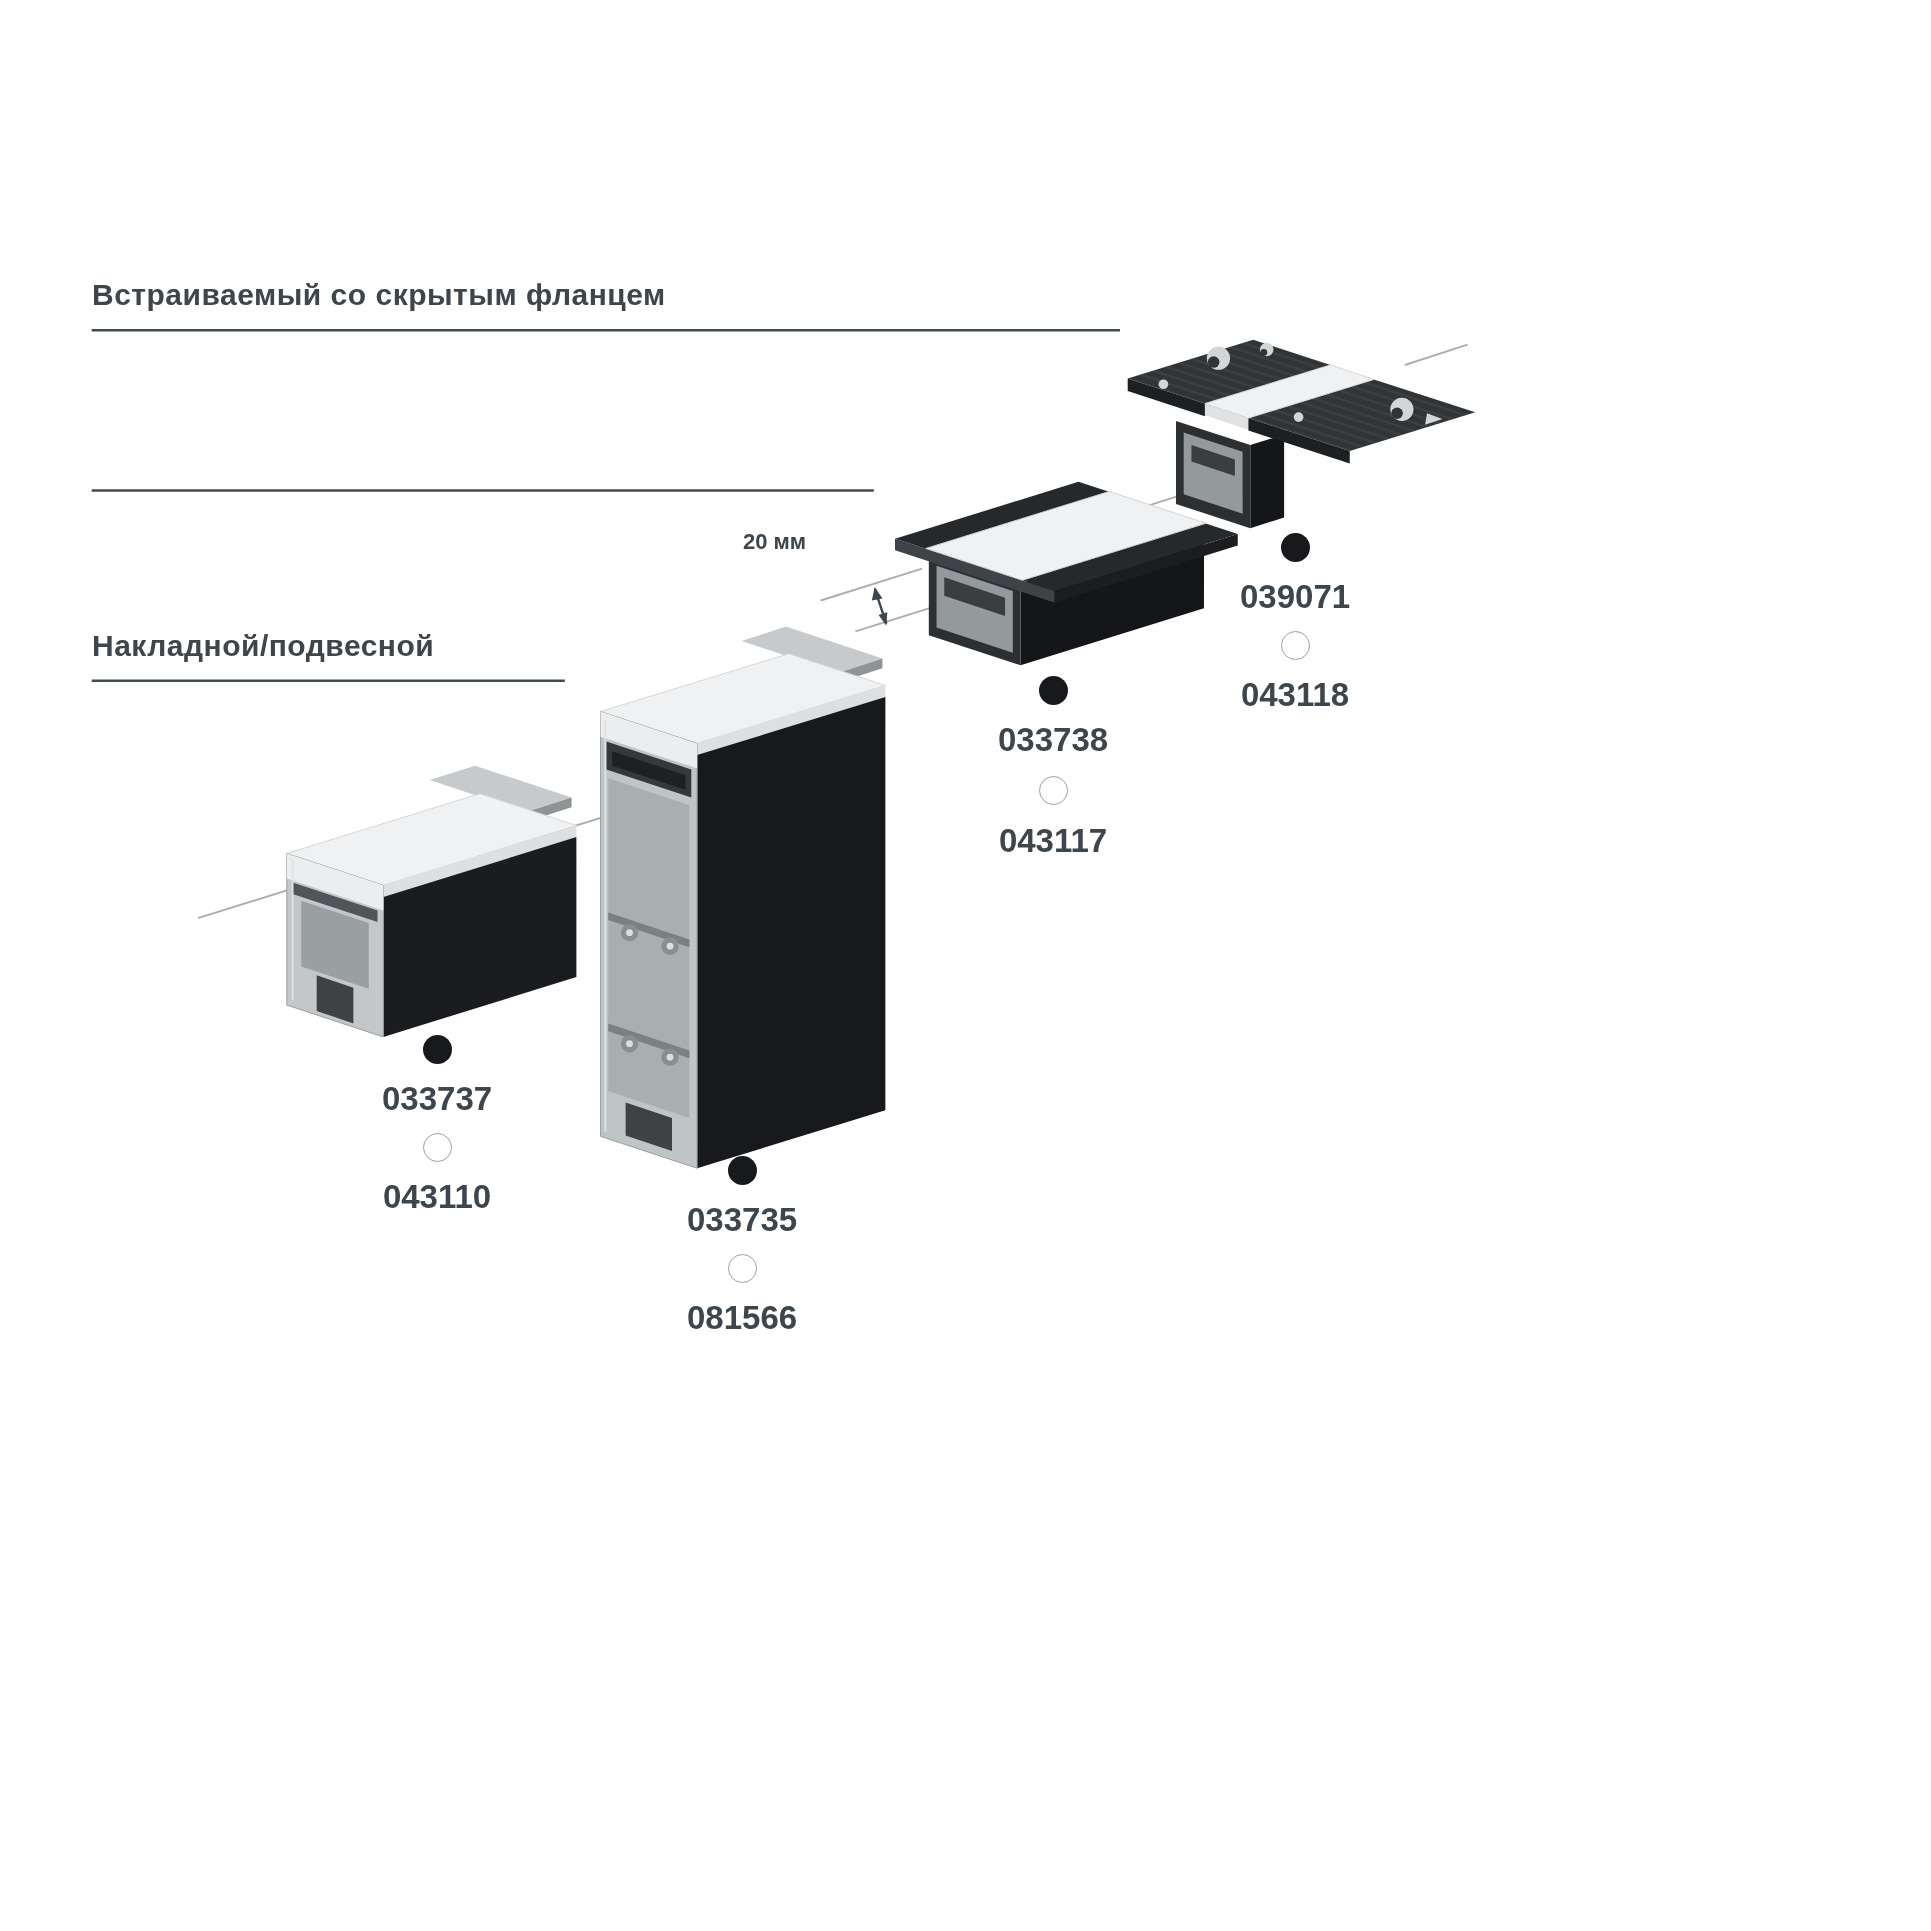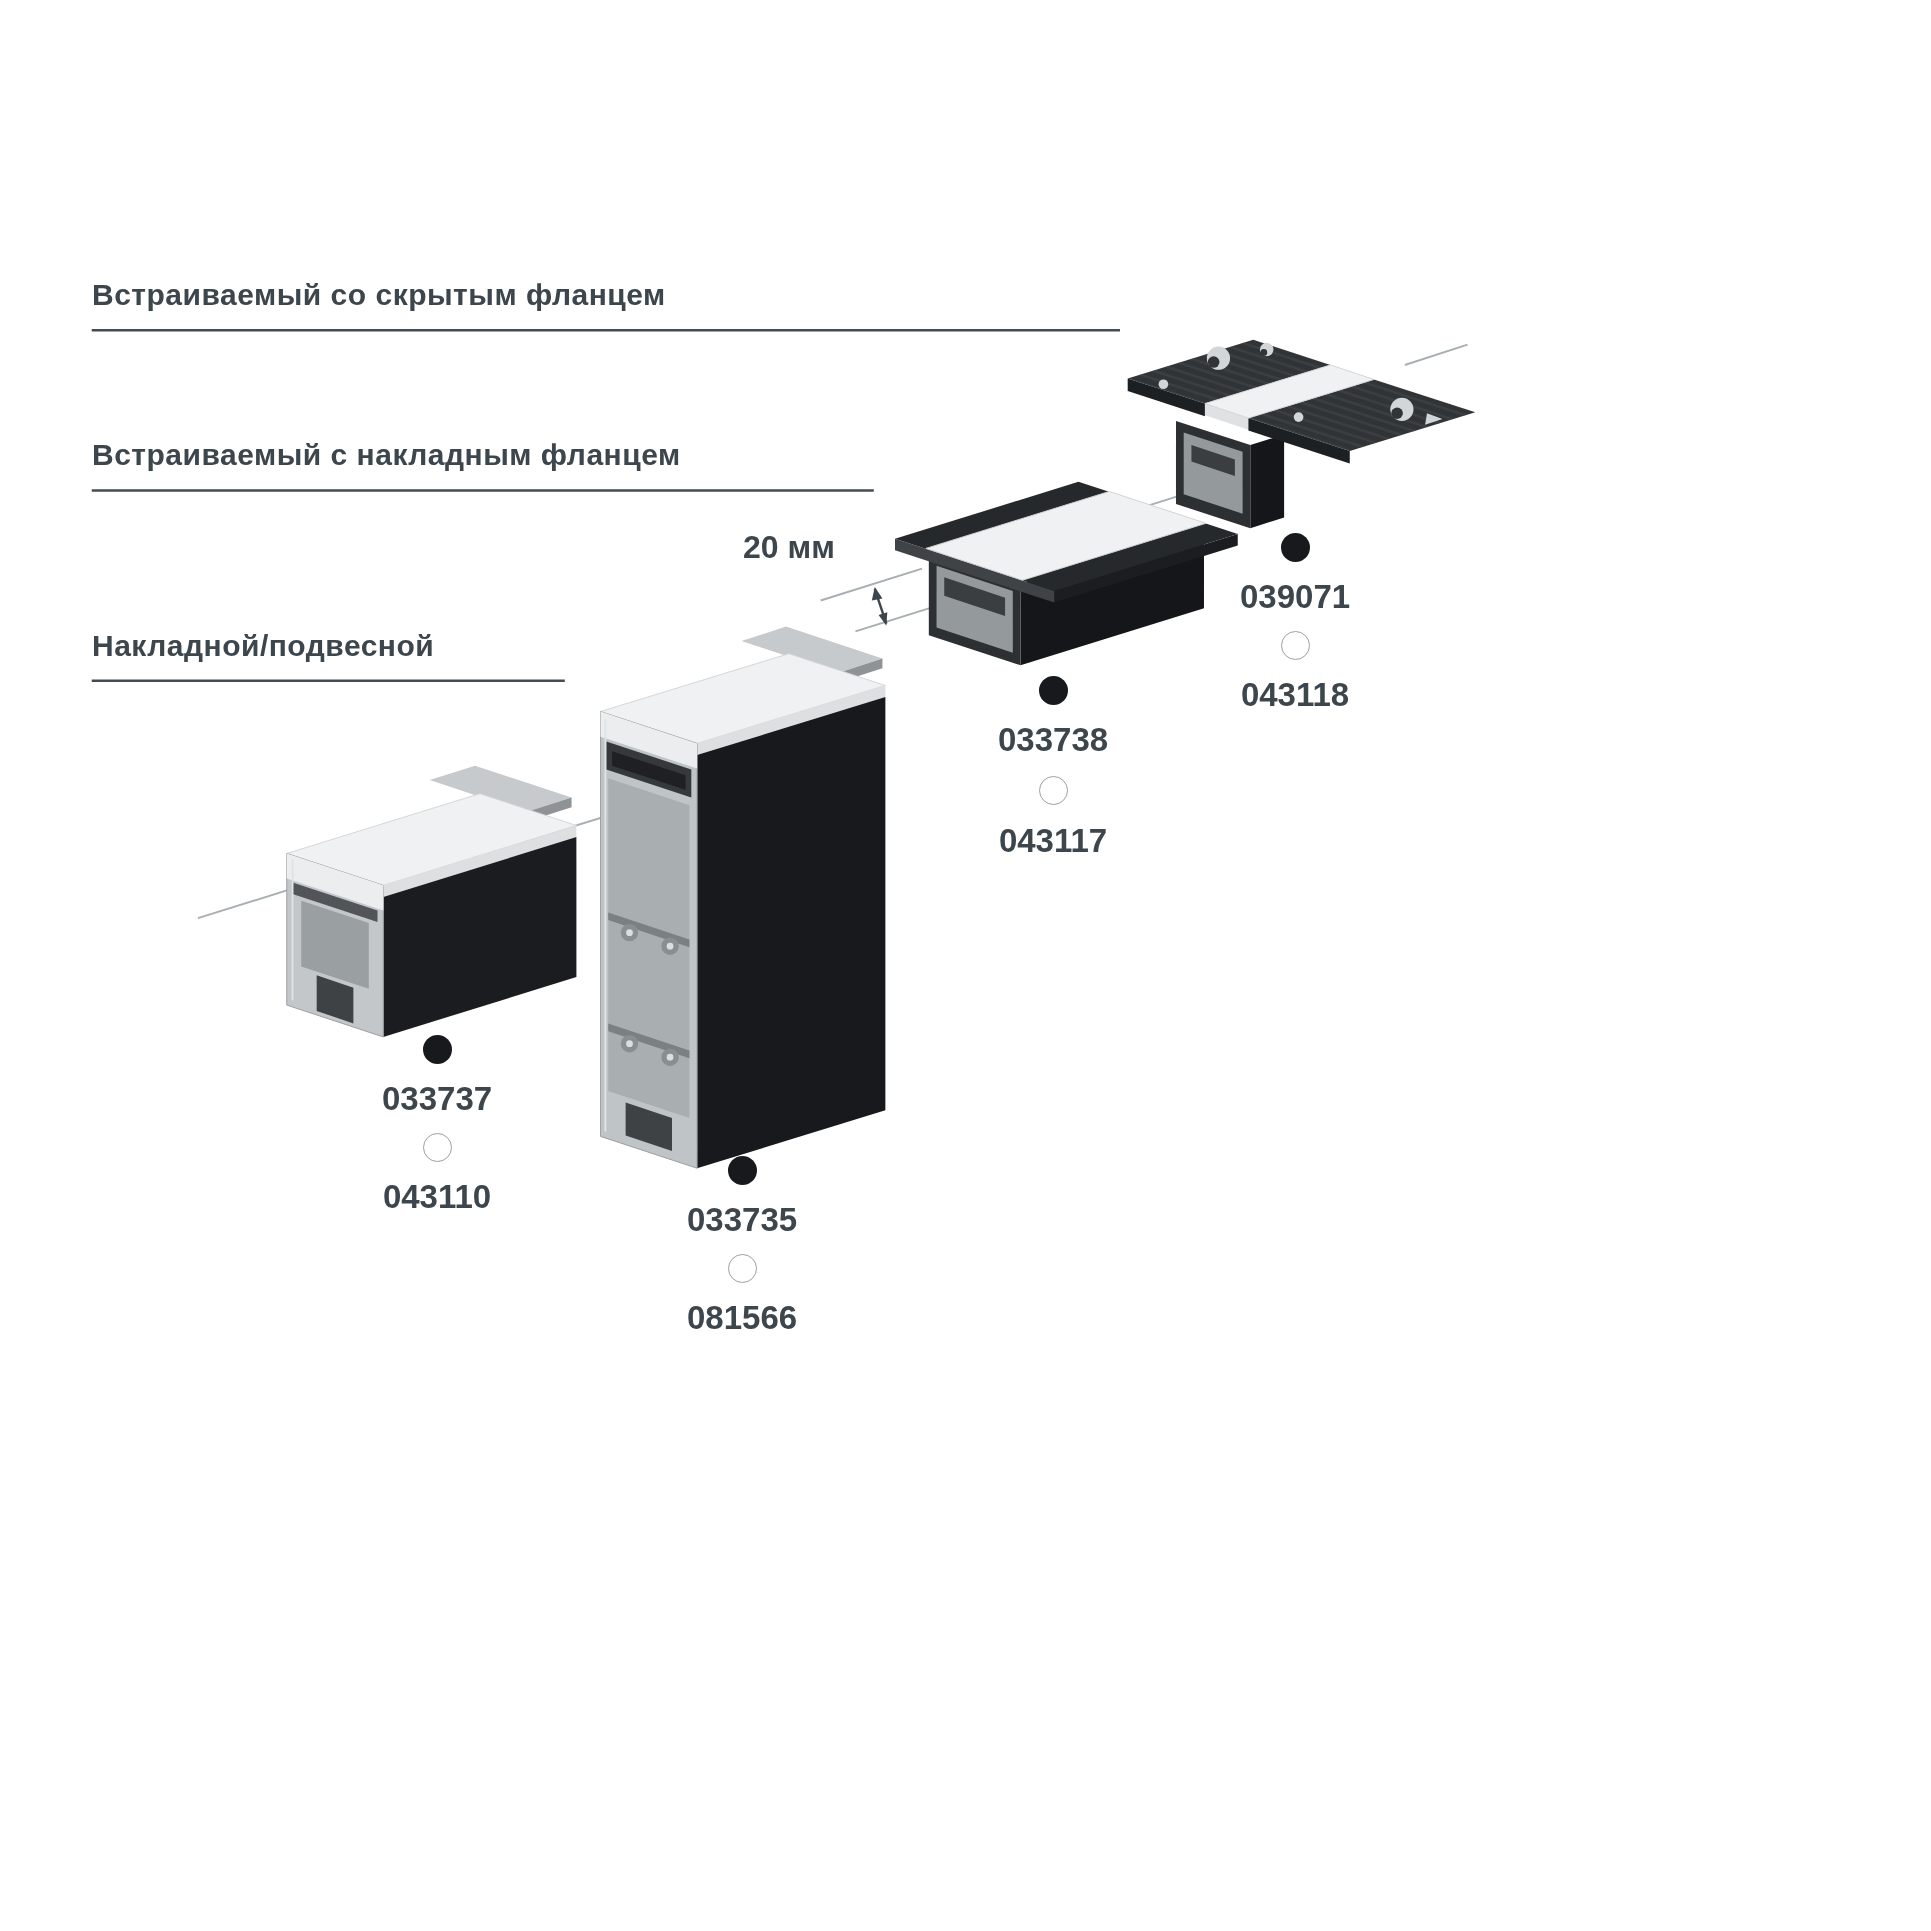--- a/index.html
+++ b/index.html
@@ -15,21 +15,21 @@
     position:absolute;
     font-weight:700;
     font-size:30px;
     letter-spacing:0.5px;
     color:#3d464c;
     white-space:nowrap;
   }
   .dim-label{
     position:absolute;
     font-weight:700;
-    font-size:32px;
+    font-size:22px;
     color:#3d464c;
     white-space:nowrap;
   }
   .codes{
     position:absolute;
     display:flex;
     flex-direction:column;
     gap:14.5px;
   }
   .code-row{
@@ -157,21 +157,20 @@
       <circle cx="1205" cy="398" r="5" fill="#d3d6d8"></circle>
       <circle cx="1452" cy="424" r="12" fill="#d3d6d8"></circle>
         <circle cx="1447" cy="428" r="6" fill="#303437"></circle>
       <polygon points="1478,428 1494,434 1476,440" fill="#d3d6d8"></polygon>
       <circle cx="1345" cy="432" r="5" fill="#d3d6d8"></circle>
     </g>
   </svg>
 
   <div class="label" style="left:92px; top:278px;">Встраиваемый со скрытым фланцем</div>
 
-  <div class="label" style="left:92px; top:438px;">Встраиваемый с накладным фланцем</div>
 
   <div class="label" style="left:92px; top:629px;">Накладной/подвесной</div>
 
   <div class="dim-label" style="left:743px; top:529px;">20 мм</div>
 
   <div class="codes" style="left:382px; top:1035px;">
     <div class="code-row">
       <span class="dot dot-black"></span>
       <span class="code">033737</span>
     </div>

